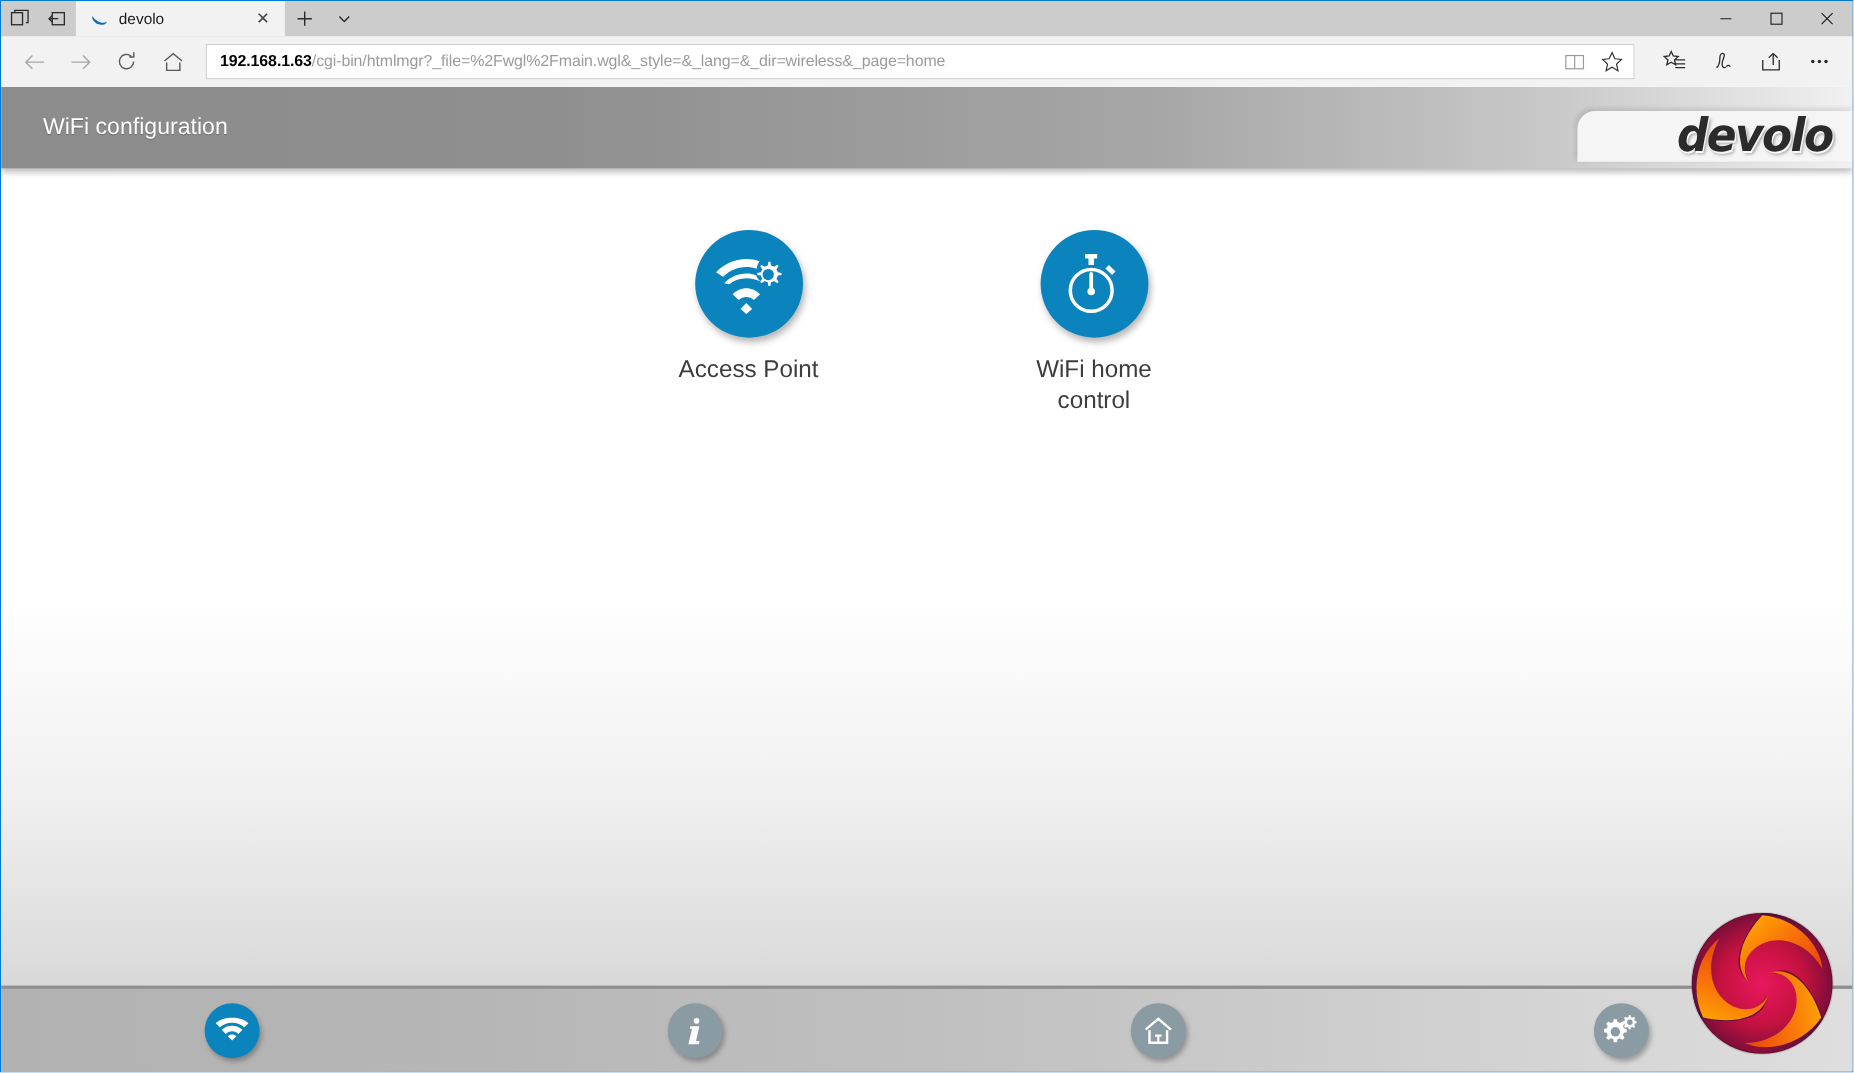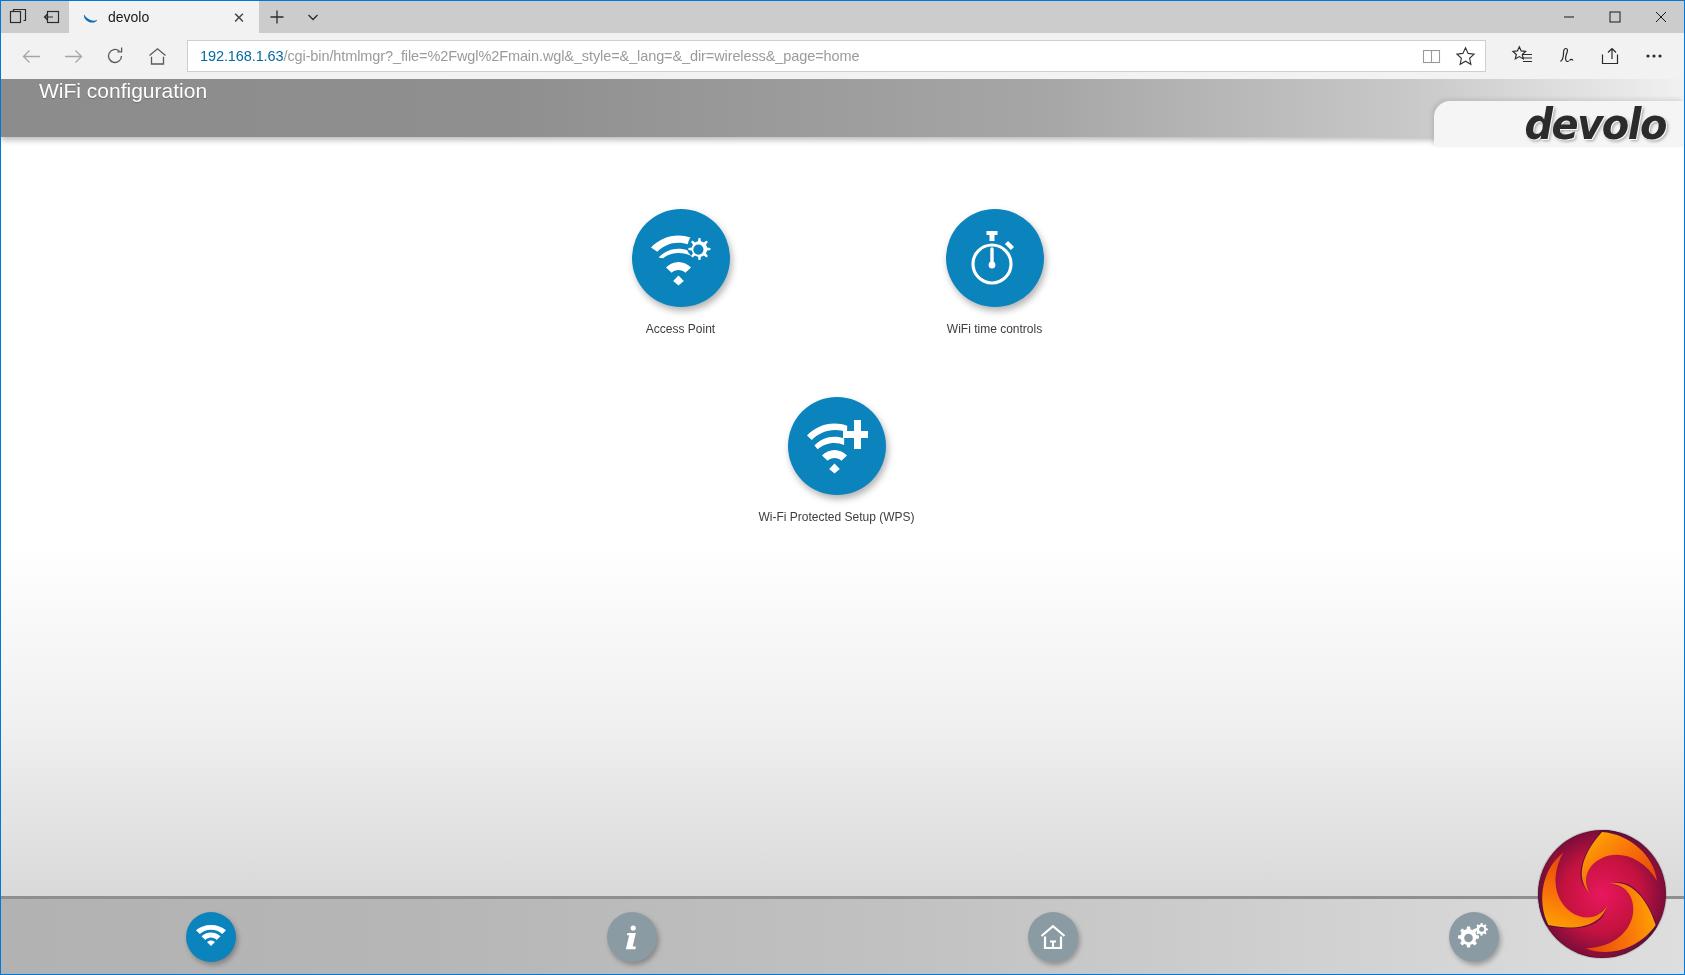--- a/index.html
+++ b/index.html
@@ -93,21 +93,21 @@
     display: flex; align-items: center;
     padding: 0 4px 0 12px;
   }
   .url-text {
     flex: 1;
     font-size: 14.5px;
     color: #9b9b9b;
     white-space: nowrap; overflow: hidden;
     letter-spacing: -0.1px;
   }
-  .url-text b { color: #0369a1; font-weight: 400; }
+  .url-text b { color: #000000; font-weight: 700; }
   .url-icons { display: flex; align-items: center; gap: 2px; }
   .url-icon {
     width: 32px; height: 30px;
     display: flex; align-items: center; justify-content: center;
     color: #444;
   }
   .toolicons { display: flex; align-items: center; gap: 4px; margin-left: 6px;}
   .toolicon {
     width: 40px; height: 40px;
     display: flex; align-items: center; justify-content: center;
@@ -116,23 +116,23 @@
 
   
   .page {
     flex: 1;
     position: relative;
     overflow: hidden;
     background: linear-gradient(180deg,#ffffff 0%,#ffffff 52%,#f0f0f0 72%,#d8d8d8 92%,#cfcfcf 100%);
   }
 
   .page-header {
-    height: 58px;
+    height: 74px;
     background: linear-gradient(90deg,#8c8c8c 0%, #8f8f8f 30%, #a6a6a6 62%, #c9c9c9 84%, #e9e9e9 97%, #f1f1f1 100%);
-    display: flex; 
+    display: flex; align-items: center;
     position: relative;
     box-shadow: 0 3px 6px rgba(0,0,0,0.28);
   }
   .page-header .title {
     margin-left: 38px;
     font-size: 21px;
     color: #ffffff;
     font-weight: 400;
     text-shadow: 0 1px 1px rgba(0,0,0,0.25);
   }
@@ -177,21 +177,21 @@
   }
   .tile-circle {
     width: 98px; height: 98px;
     border-radius: 50%;
     background: #0b83bd;
     display: flex; align-items: center; justify-content: center;
     box-shadow: 2px 4px 7px rgba(0,0,0,0.30);
   }
   .tile-label {
     margin-top: 15px;
-    font-size: 12px;
+    font-size: 22px;
     color: #3d3d3d;
     text-align: center;
     line-height: 1.25;
     font-family: "Liberation Sans", sans-serif;
   }
 
   
   .bottom-nav {
     position: absolute;
     left: 0; right: 0; bottom: 0;
@@ -391,42 +391,30 @@
           <div class="tile-circle">
             <svg width="58" height="60" viewBox="0 0 58 60" fill="none" stroke="#fff">
               <circle cx="26" cy="36" r="19" stroke-width="3.2"></circle>
               <path d="M20.5 5h11" stroke-width="4" stroke-linecap="butt"></path>
               <path d="M26 5v8" stroke-width="5"></path>
               <path d="M40.5 14.5l6 6" stroke-width="4.5" stroke-linecap="butt"></path>
               <path d="M26 21v14" stroke-width="3.4" stroke-linecap="round"></path>
               <circle cx="26" cy="37" r="3.4" fill="#fff" stroke="none"></circle>
             </svg>
           </div>
-          <div class="tile-label">WiFi time controls</div>
+          <div class="tile-label">WiFi home control</div>
         </div>
 
 
       </div>
 
       <div class="tile-row row2">
 
 
 
-        <div class="tile">
-          <div class="tile-circle">
-            <svg width="62" height="56" viewBox="0 0 62 56" fill="#fff">
-              <path d="M1 17.5C8 10 18 5.5 28.5 5.5c4.5 0 8.8.8 12.7 2.3l-.2 6.6c-3.6-1.5-7.6-2.3-11.8-2.3-9.2 0-17.5 3.9-23.4 10z"></path>
-              <path d="M8.5 27.5C13.7 22 20.7 18.7 28.5 18.7c3.4 0 6.7.6 9.7 1.8l-.1 6.6c-2.9-1.4-6.2-2.2-9.6-2.2-6.5 0-12.4 2.4-16.9 6.4z"></path>
-              <path d="M16 37.5c3.3-3.4 7.8-5.5 12.5-5.5 4.7 0 9.2 2.1 12.5 5.5l-5.6 5.3c-1.9-1.8-4.3-2.8-6.9-2.8s-5 1-6.9 2.8z"></path>
-              <path d="M28.5 45.5l5.3 5.5-5.3 4.5-5.3-4.5z"></path>
-              <path d="M48 2h7v11h11v7H55v11h-7V20H37v-7h11z"></path>
-            </svg>
-          </div>
-          <div class="tile-label">Wi-Fi Protected Setup (WPS)</div>
-        </div>
       </div>
     </div>
 
     <div class="decor-ball">
       <svg width="144" height="144" viewBox="0 0 144 144">
         <defs>
           <radialGradient id="gcore" cx="50%" cy="50%" r="50%">
             <stop offset="0%" stop-color="#e8175d"></stop>
             <stop offset="60%" stop-color="#c4123f"></stop>
             <stop offset="100%" stop-color="#7a0d3a"></stop>

